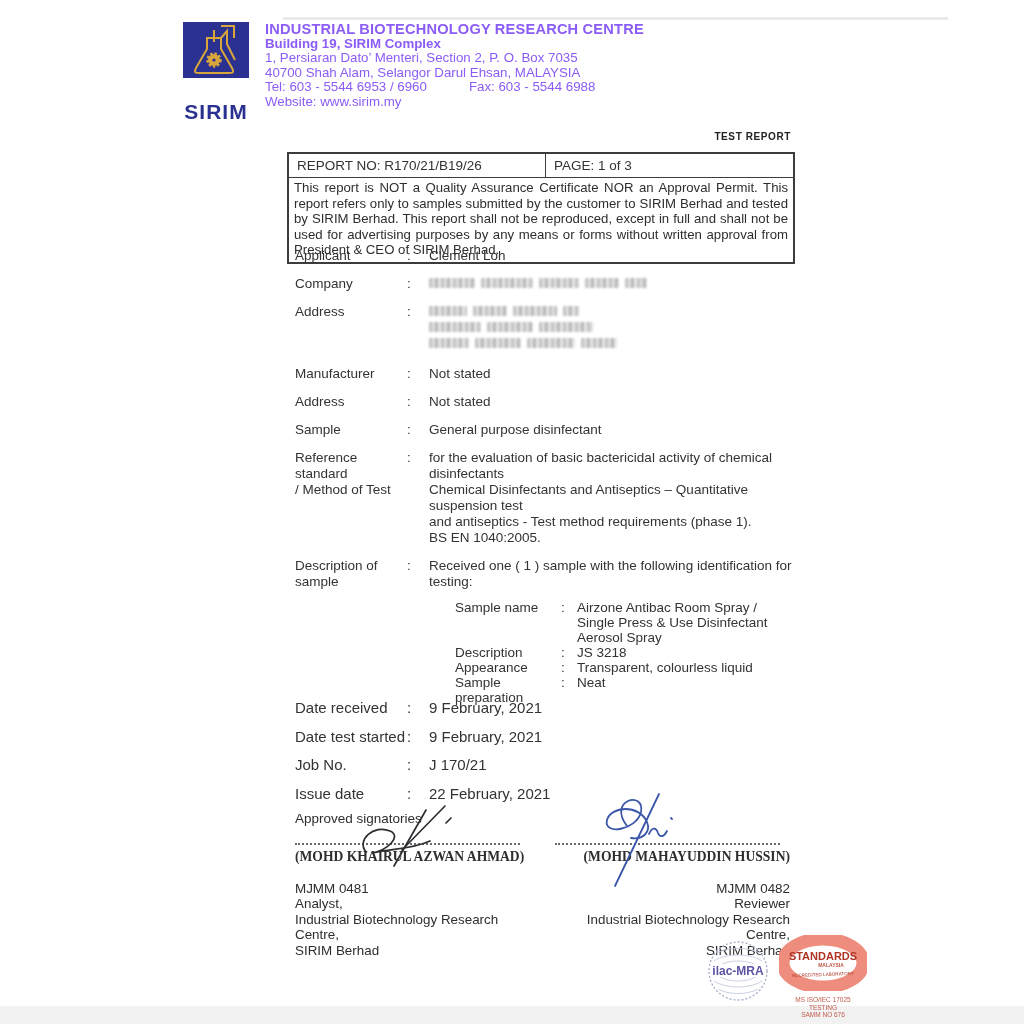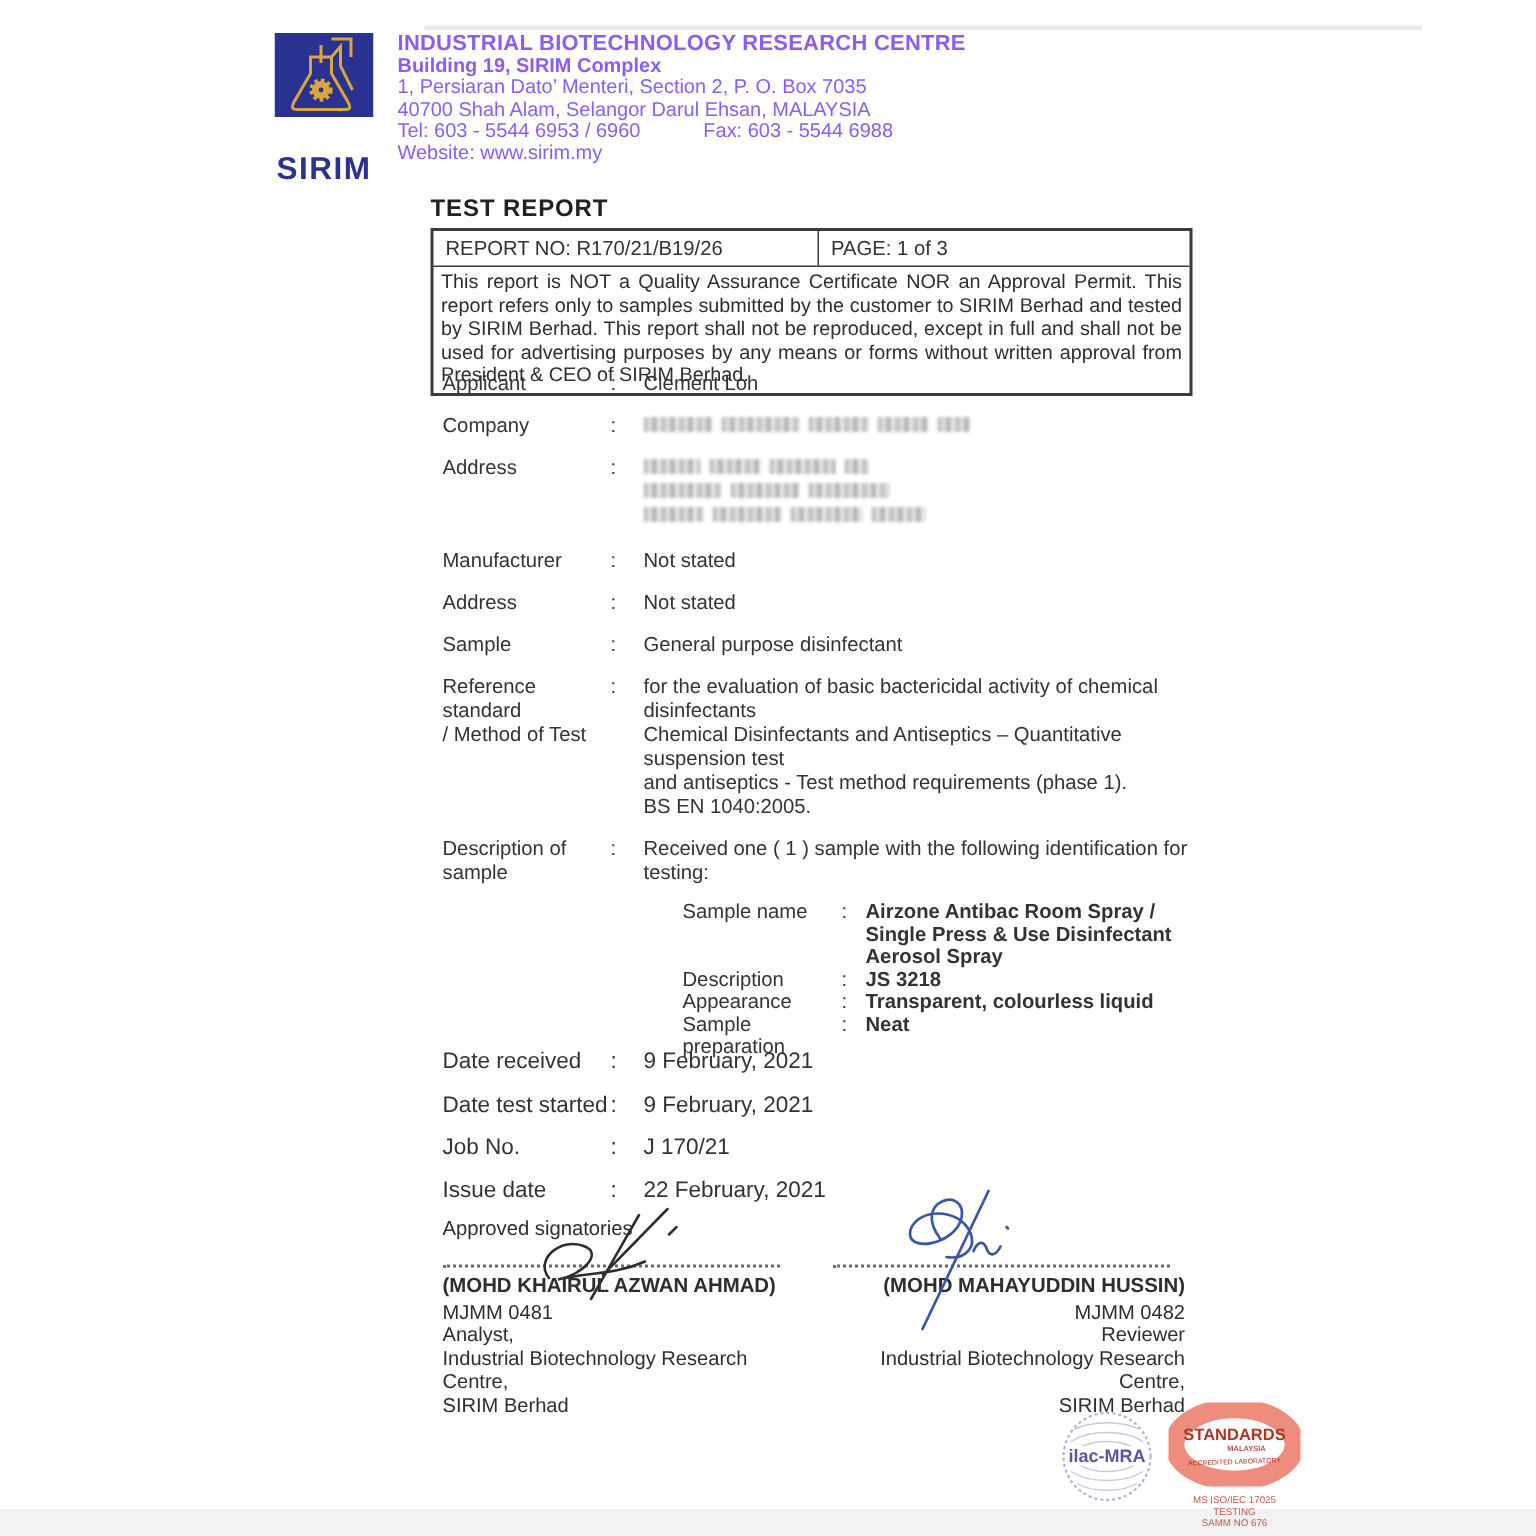--- a/index.html
+++ b/index.html
@@ -15,22 +15,22 @@
   .header{position:absolute;top:22px;left:183px;display:flex;}
   .logo-box{width:66px;}
   .logo-word{font-weight:bold;color:#2b3190;font-size:21px;letter-spacing:1px;line-height:20px;text-align:center;}
   .head-text{margin-left:16px;color:#8b5cf6;font-size:13.3px;line-height:14.6px;}
   .head-text .org{font-weight:bold;font-size:14.6px;letter-spacing:0.2px;}
   .head-text .bld{font-weight:bold;}
   .telfax{display:flex;}
   .telfax .fax{margin-left:42px;}
 
   
-  .title{position:absolute;top:131px;left:287px;width:504px;text-align:left;
-    font-weight:bold;font-size:16px;letter-spacing:0.6px;color:#222;}
+  .title{position:absolute;top:131px;left:287px;width:504px;text-align:right;
+    font-weight:bold;font-size:10px;letter-spacing:0.6px;color:#222;}
 
   
   .rtable{position:absolute;top:152px;left:287px;width:504px;border:2px solid #3c3c3c;}
   .rtable .row1{display:flex;border-bottom:1.5px solid #3c3c3c;font-size:13.5px;}
   .rtable .cell{padding:4px 6px 4px 8px;}
   .rtable .c1{width:242px;border-right:1.5px solid #3c3c3c;}
   .rtable .c2{flex:1;}
   .rtable .disc{padding:2px 5px 4px 5px;font-size:13.2px;line-height:15.6px;text-align:justify;color:#2e2e2e;}
 
   
@@ -44,33 +44,33 @@
   .rline{display:flex;align-items:center;height:14px;}
   .rw{display:inline-block;height:10px;margin-right:6px;border-radius:1px;
       background:repeating-linear-gradient(90deg,#c4c4c4 0 3px,#dedede 3px 6px,#b8b8b8 6px 9px,#e6e6e6 9px 12px);
       filter:blur(1.1px);}
 
   
   .sub{margin-left:160px;margin-top:10px;}
   .srow{display:flex;font-size:13.5px;line-height:15px;}
   .srow .slbl{width:106px;flex:none;}
   .srow .scol{width:16px;flex:none;}
-  .srow .sval{font-weight:bold;}
+  .srow .sval{font-weight:normal;}
 
   
   .dates{position:absolute;top:700px;left:295px;width:497px;font-size:15px;line-height:16px;}
   .dates .frow{margin-bottom:12.5px;}
 
   
   .approved{position:absolute;top:811px;left:295px;font-size:13.5px;color:#2e2e2e;}
   .sigcol{position:absolute;top:836px;width:235px;font-size:13.4px;line-height:15.5px;color:#2e2e2e;}
   .sigcol.left{left:295px;}
   .sigcol.right{left:555px;text-align:right;}
   .dotline{border-bottom:2px dotted #6a6a6a;height:7px;margin-bottom:4px;width:225px;}
-  .signame{font-weight:bold;font-size:13.6px;margin-bottom:2px;}
+  .signame{font-weight:bold;font-size:13.6px;margin-bottom:16px;font-family:Liberation Serif, serif;}
   .sig-svg{position:absolute;pointer-events:none;}
   .sig-svg.l{top:-32px;left:55px;}
   .sig-svg.r{top:-46px;left:30px;}
 
   
   .stamps{position:absolute;top:935px;left:706px;display:flex;align-items:flex-start;}
   .ilac{width:64px;height:64px;margin-top:4px;}
   .std-wrap{margin-left:8px;text-align:center;width:90px;}
   .std-lines{color:#c05a4a;font-size:6.5px;line-height:7.5px;margin-top:1px;}
 </style>

